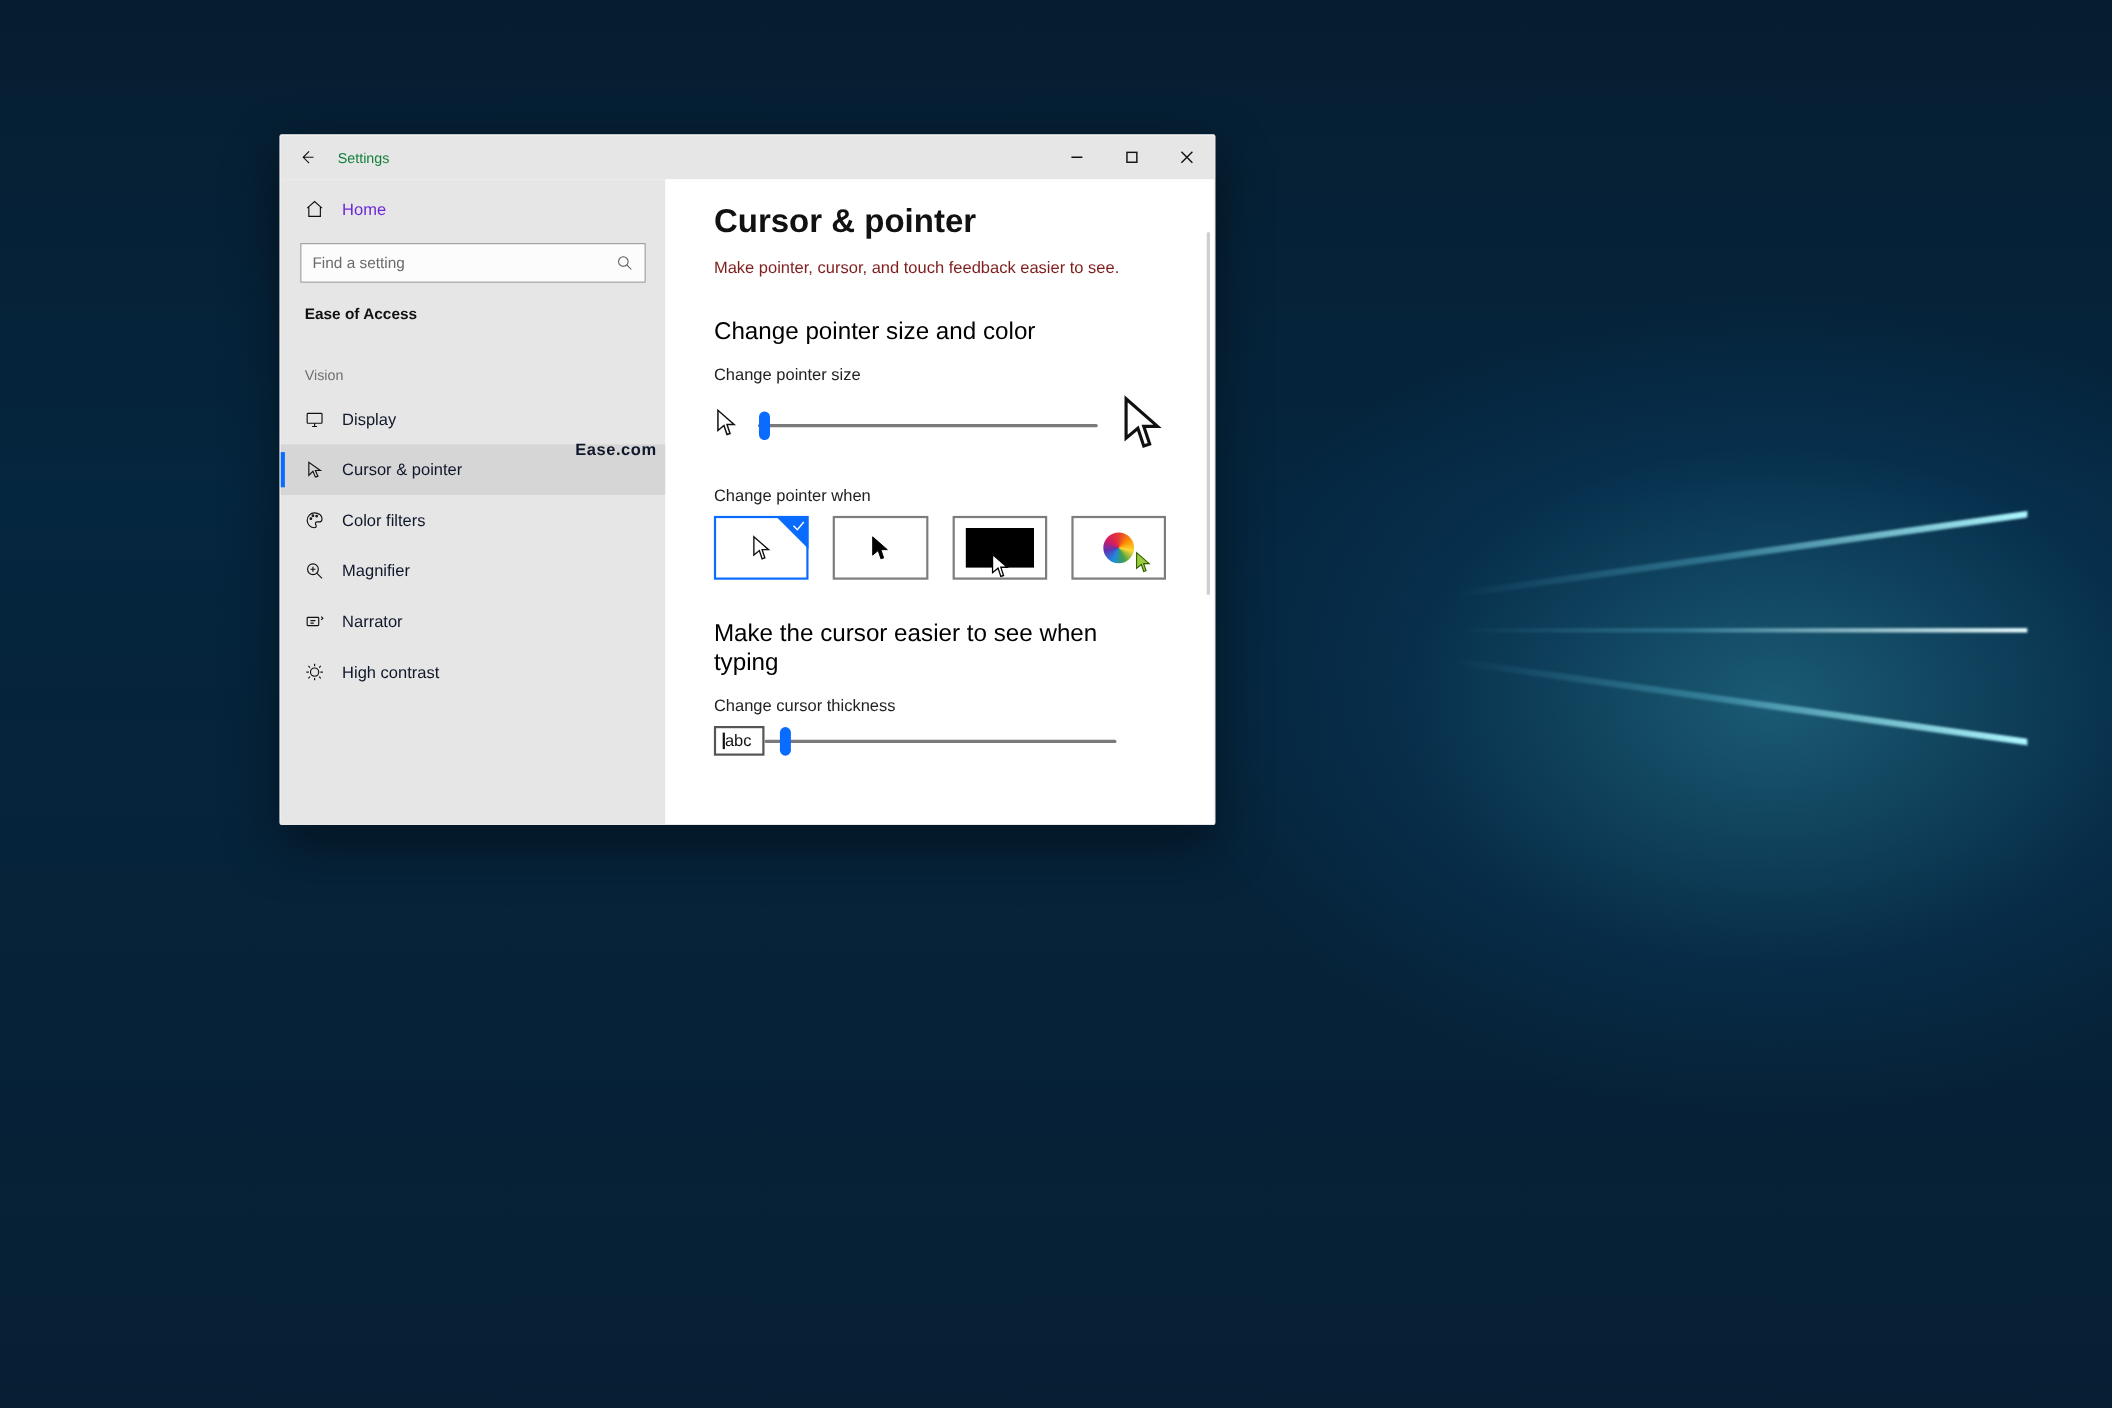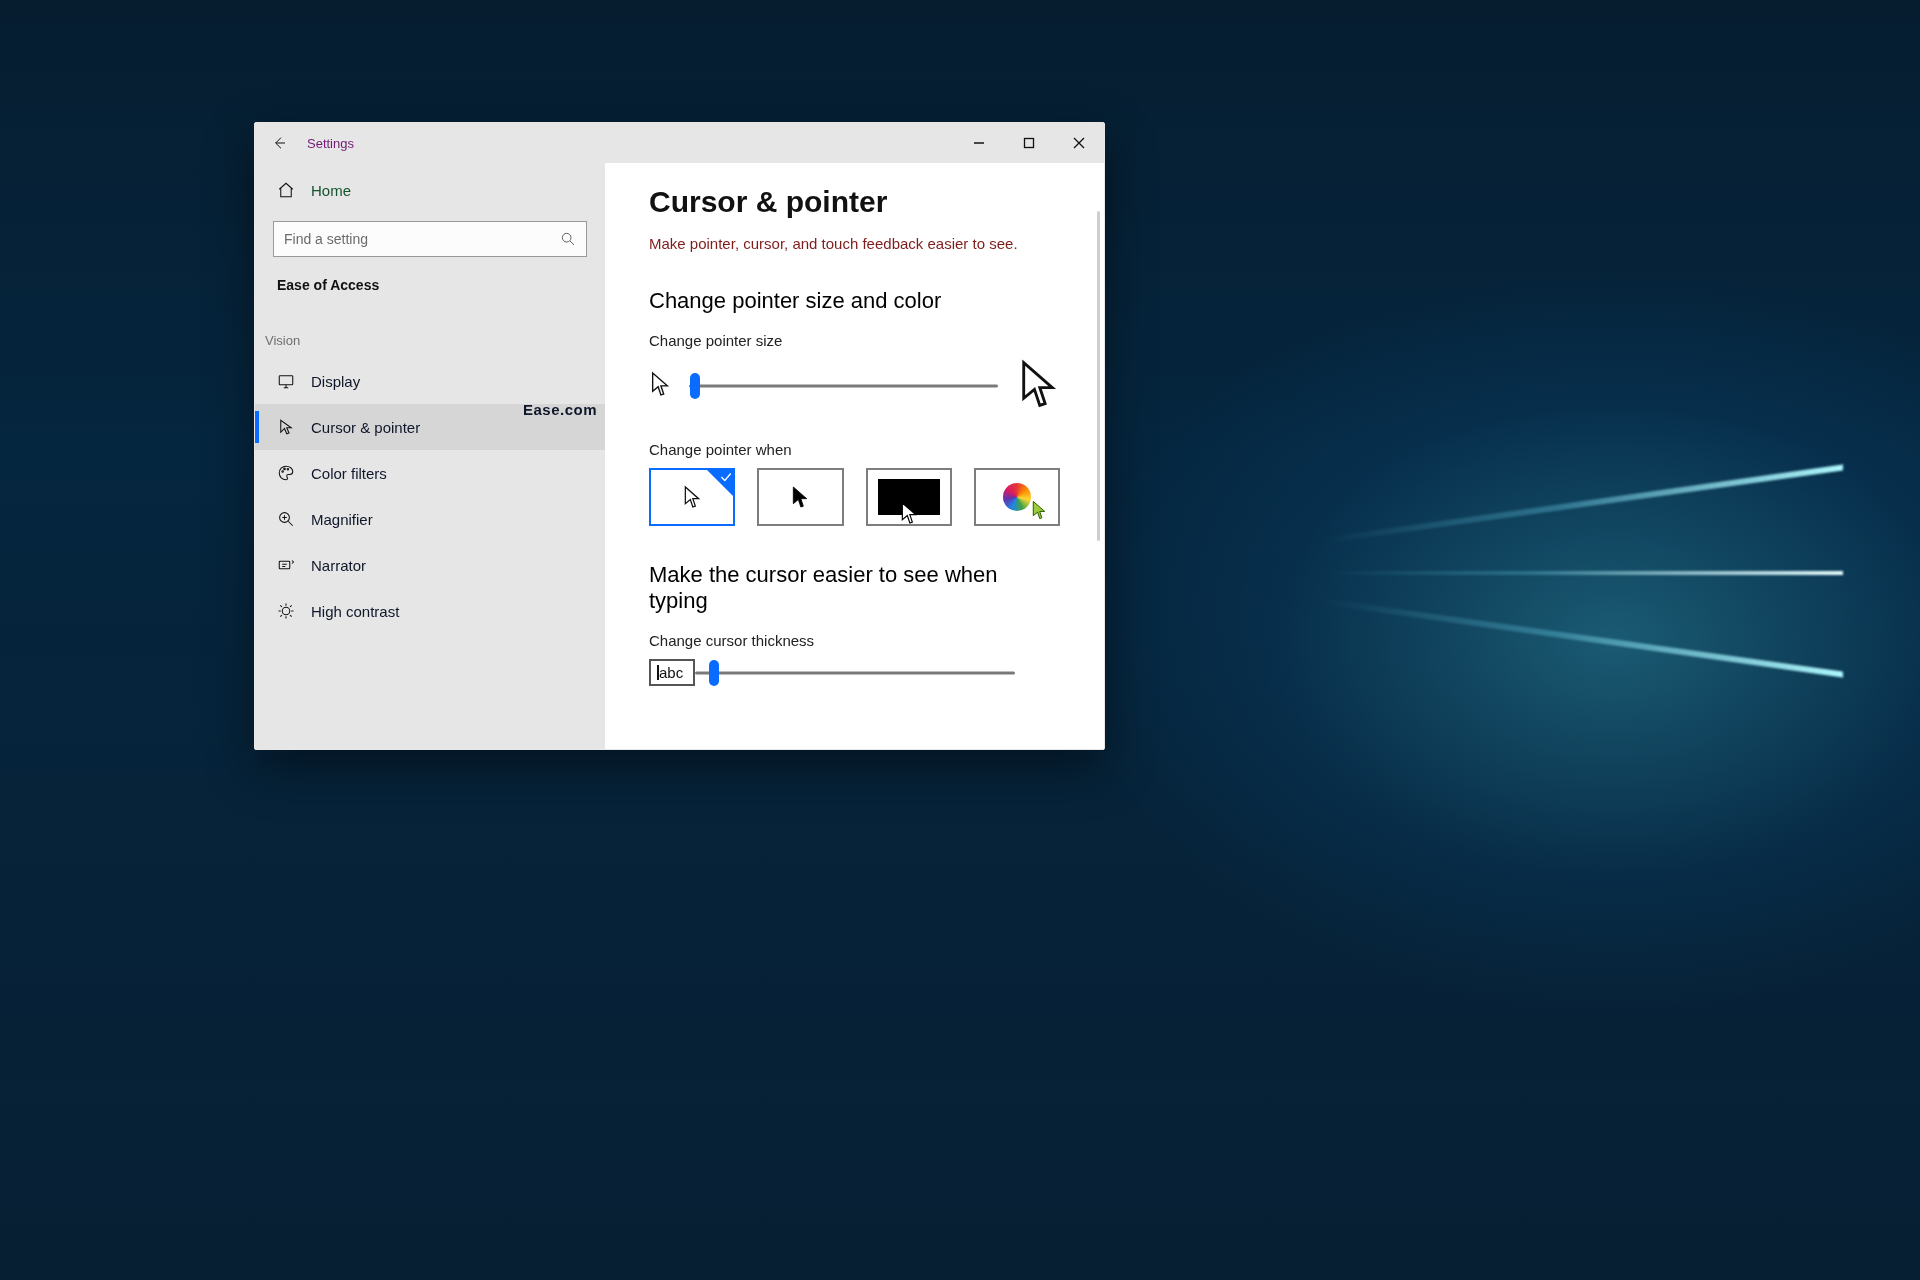--- a/index.html
+++ b/index.html
@@ -21,42 +21,42 @@
   
   .window {
     position: absolute; left: 254px; top: 122px; width: 851px; height: 628px;
     background: #fff; box-shadow: 0 18px 50px rgba(0,0,0,.45);
     border: 1px solid #e7e7e7; border-radius: 2px; overflow: hidden;
     display: flex; flex-direction: column;
   }
   .titlebar { height: 40px; display:flex; align-items:center; background:#e6e6e6; }
   .back-btn { width:48px; height:40px; display:flex; align-items:center; justify-content:center; cursor:pointer; }
   .back-btn svg { width:16px; height:16px; stroke:#111; stroke-width:1.5; fill:none; }
-  .app-title { font-size:13px; color:#701a75; padding-left:4px; }
+  .app-title { font-size:13px; color:#15803d; padding-left:4px; }
   .caption-btns { margin-left:auto; display:flex; }
   .cap { width:50px; height:40px; display:flex; align-items:center; justify-content:center; cursor:pointer; }
   .cap svg { width:12px; height:12px; stroke:#111; stroke-width:1.3; fill:none; }
 
   .body { flex:1; display:flex; min-height:0; }
   .sidebar { width:350px; background:#e6e6e6; display:flex; flex-direction:column; }
   .main    { flex:1; background:#fff; padding: 22px 44px 30px 44px; overflow:hidden; position:relative; }
 
   .home-row { display:flex; align-items:center; gap:16px; padding:18px 22px 18px 22px; cursor:pointer; }
   .home-row svg { width:18px; height:18px; fill:none; stroke:#111; stroke-width:1.4; }
-  .home-row span { font-size:15px; color:#14532d;text-align:right; }
+  .home-row span { font-size:15px; color:#6d28d9;text-align:right; }
 
   .search-wrap { padding: 4px 18px 18px 18px; }
   .search { width:100%; height:36px; border:1px solid #999; background:#fcfcfc; display:flex; align-items:center; padding:0 10px; }
   .search input { flex:1; border:none; outline:none; background:transparent; font-size:14px; color:#444; }
   .search input::placeholder{ color:#6b6b6b; }
   .search svg { width:16px; height:16px; stroke:#555; stroke-width:1.4; fill:none; }
 
   .section-title { padding: 2px 22px 10px; font-size:14px; font-weight:700; color:#111; }
 
-  .group-label { padding: 30px 10px 10px; font-size:13px; color:#6f6f6f; }
+  .group-label { padding: 30px 22px 10px; font-size:13px; color:#6f6f6f; }
 
   .nav { display:flex; flex-direction:column; }
   .nav-item { height:46px; display:flex; align-items:center; gap:16px; padding:0 22px 0 22px; cursor:pointer; position:relative; }
   .nav-item .ic { width:18px; height:18px; display:flex; align-items:center; justify-content:center; }
   .nav-item .ic svg { width:18px; height:18px; stroke:#111; stroke-width:1.4; fill:none; }
   .nav-item span { font-size:15px; color:#0f172a; }
   .nav-item.active { background:#d6d6d6; }
   .nav-item.active::before { content:""; position:absolute; left:0; top:7px; bottom:7px; width:4px; background:#0a6cff; }
   .watermark { position:absolute; right:8px; top:-3px; font-size:14px; font-weight:700; color:#c7c7c7; letter-spacing:.5px; pointer-events:none; }
 

